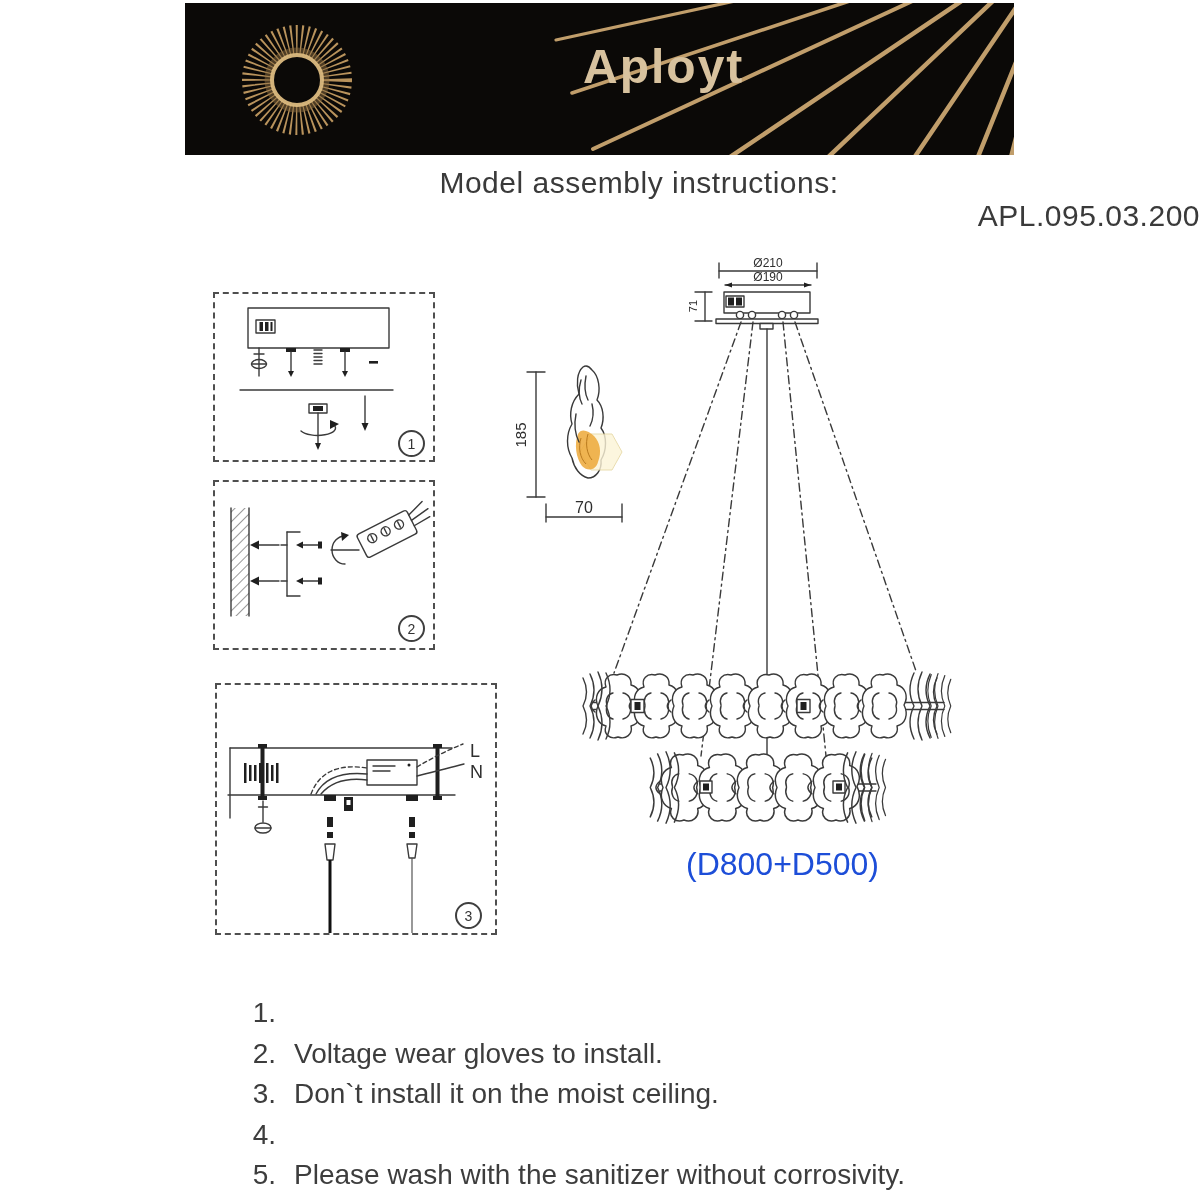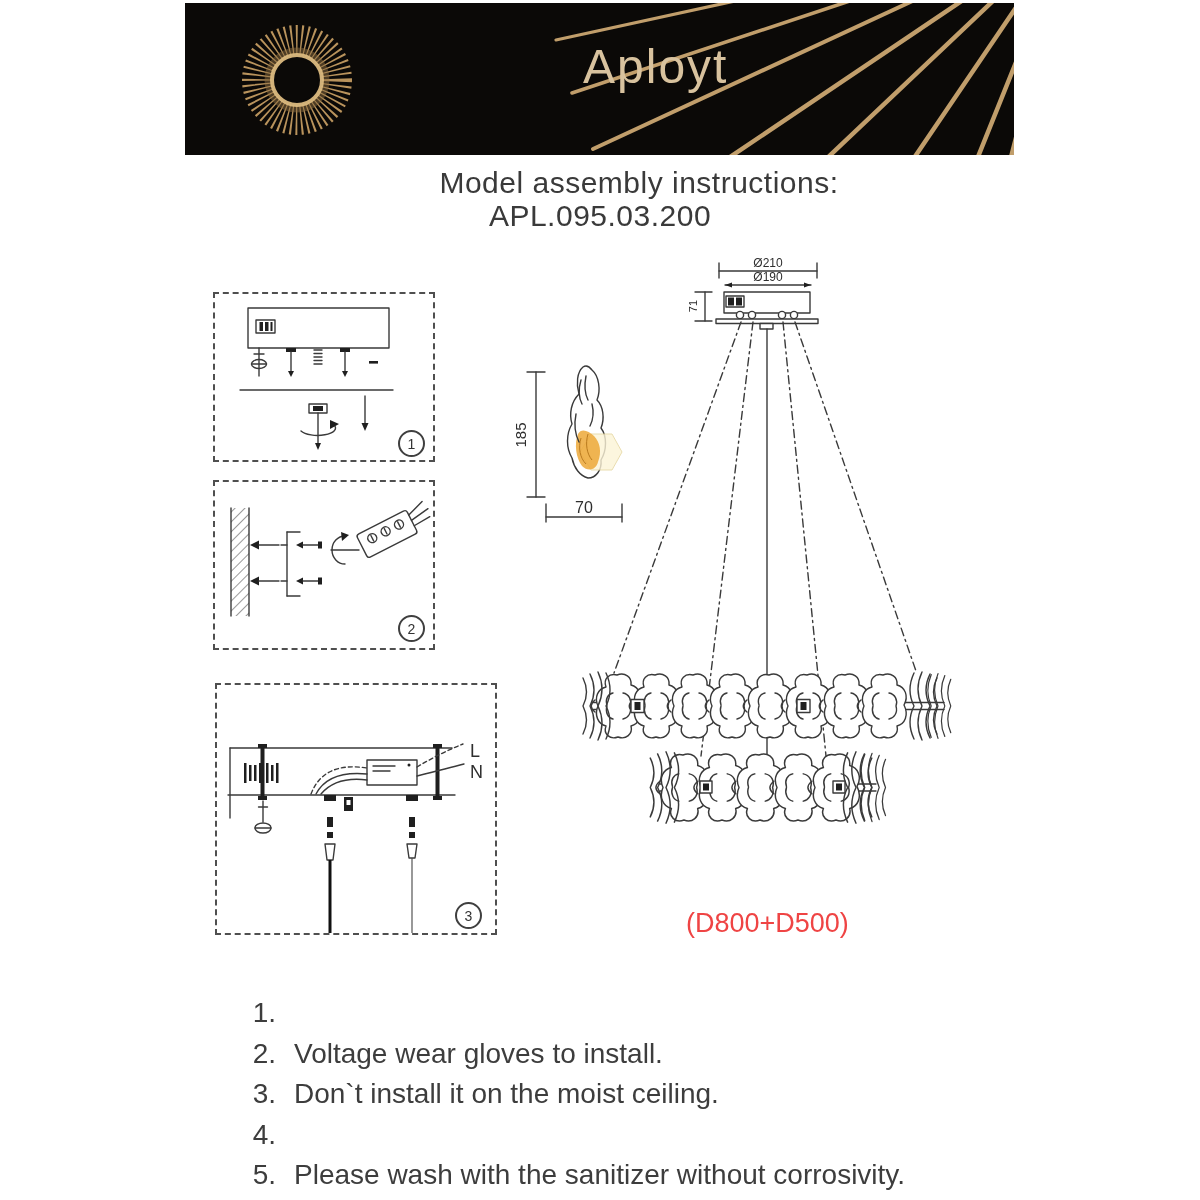--- a/index.html
+++ b/index.html
@@ -1,32 +1,32 @@
 <!DOCTYPE html>
 <html><head>
 <meta charset="utf-8">
 <style>
   html,body{margin:0;padding:0;background:#ffffff;}
   #page{position:relative;width:1200px;height:1200px;background:#fff;overflow:hidden;
         font-family:"Liberation Sans",sans-serif;color:#3c3c3c;}
   
   .banner{position:absolute;left:185px;top:3px;width:829px;height:152px;background:#0b0907;overflow:hidden;}
   .banner svg{position:absolute;left:0;top:0;}
-  .wordmark{position:absolute;left:398px;top:36px;font-size:48px;font-weight:400;
+  .wordmark{position:absolute;left:398px;top:36px;font-size:48px;font-weight:700;
             letter-spacing:2px;color:#d8c29e;}
   
   .title-line{position:absolute;left:0;width:1200px;text-align:center;font-size:30px;color:#3a3a3a;letter-spacing:.5px;}
   
   .stepbox{position:absolute;border:2px dashed #4f4f4f;background:#fff;box-sizing:border-box;}
   .stepbox svg{width:100%;height:100%;display:block;}
   .stepnum{position:absolute;width:23px;height:23px;border:2px solid #3f3f3f;border-radius:50%;
            font-size:14px;display:flex;align-items:center;justify-content:center;color:#333;background:#fff;}
   
   .drawing{position:absolute;}
-  .sizelabels{position:absolute;left:686px;top:906px;font-size:27px;line-height:34px;color:#ef4444;}
+  .sizelabels{position:absolute;left:686px;top:847px;font-size:32px;line-height:34px;color:#1d4ed8;}
   
   .instr{position:absolute;left:232px;top:997px;font-size:28px;color:#3d3d3d;}
   .instr .row{display:flex;margin-bottom:8.5px;}
   .instr .num{width:44px;text-align:right;margin-right:18px;flex:none;}
   
   .ln{stroke:#3a3a3a;stroke-width:1.4;stroke-linecap:round;stroke-linejoin:round;}
   .fw{fill:#ffffff;} .fn{fill:none;} .fd{fill:#1f1f1f;stroke:none;}
   text.dim{fill:#2e2e2e;font-family:"Liberation Sans",sans-serif;}
 </style>
 </head>
@@ -53,21 +53,21 @@
     <svg width="260" height="152" viewBox="0 0 260 152">
       <circle cx="112" cy="77" r="40" fill="none" stroke="#b9935c" stroke-width="30" stroke-dasharray="1.6 3.2"></circle>
       <circle cx="112" cy="77" r="29" fill="none" stroke="#8f6f42" stroke-width="7" opacity="0.5"></circle>
       <circle cx="112" cy="77" r="25" fill="none" stroke="#dcba7f" stroke-width="4" opacity="0.95"></circle>
       <circle cx="112" cy="77" r="21" fill="#0b0907"></circle>
     </svg>
     <div class="wordmark">Aployt</div>
   </div>
 
   <div class="title-line" style="top:166px;padding-left:39px;">Model assembly instructions:</div>
-  <div class="title-line" style="top:199px;">APL.095.03.200</div>
+  <div class="title-line" style="top:199px;text-align:right;">APL.095.03.200</div>
 
   <div class="stepbox" style="left:213px;top:292px;width:222px;height:170px;">
     <svg viewBox="215 294 218 166" preserveAspectRatio="none">
       <rect class="ln fw" x="248" y="308" width="141" height="40" stroke-width="1.7"></rect>
       <rect class="ln fn" x="256" y="320" width="19" height="13" stroke-width="1.1"></rect>
       <rect class="fd" x="259.5" y="322" width="3.5" height="9"></rect>
       <rect class="fd" x="265" y="322" width="3.5" height="9"></rect>
       <rect class="fd" x="270.5" y="322" width="2" height="9"></rect>
 
       <line class="ln" x1="259" y1="348" x2="259" y2="376" stroke-width="2"></line>

